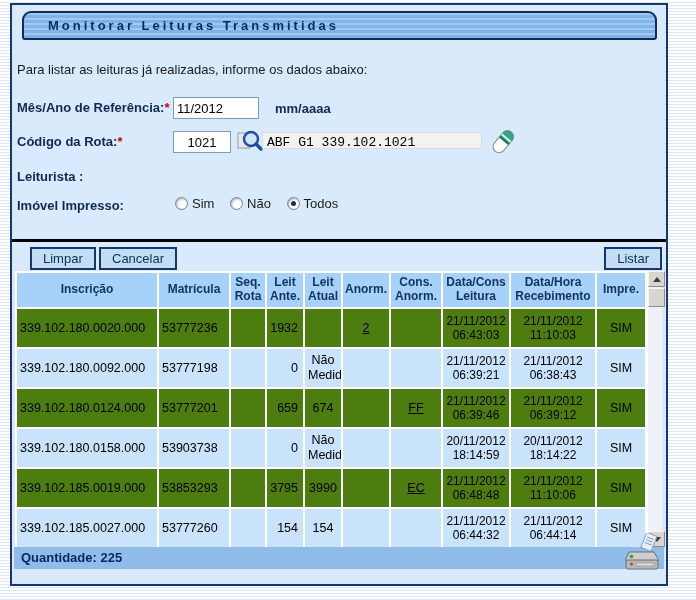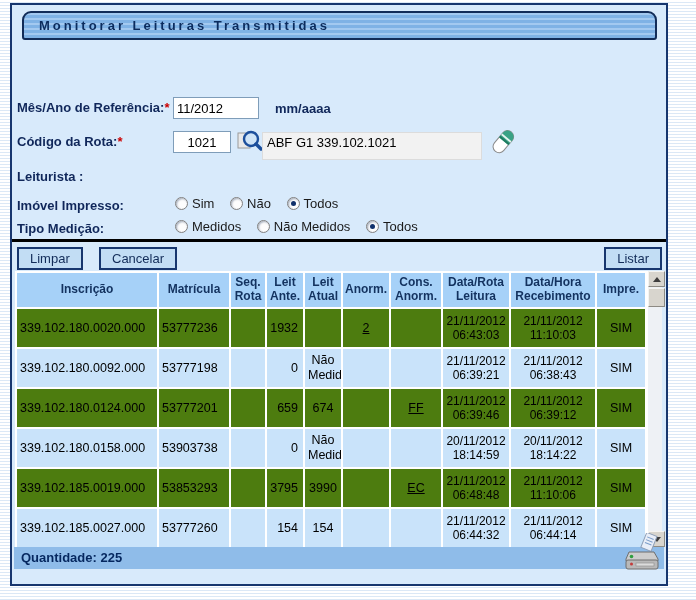--- a/index.html
+++ b/index.html
@@ -11,35 +11,35 @@
   }
   .panel {
     position: absolute; left: 10px; top: 3px; width: 658px; height: 583px;
     background: #d8eafb; border: 2px solid #17366e;
   }
   
   .title-tab {
     position: absolute; left: 10px; right: 9px; top: 6px; height: 29px;
     border: 2px solid #122c58; border-radius: 9px 9px 3px 3px;
     background: repeating-linear-gradient(to bottom, #a3c9f0 0 2px, #7fb2e5 2px 5px);
-    line-height: 25px; padding-left: 15px;
+    line-height: 25px; padding-left: 24px;
     font-size: 13px; font-weight: bold; letter-spacing: 3px; color: #0b2c5e;
   }
   .intro { position: absolute; left: 5px; top: 57px; font-size: 13px; color: #1a1a1a; }
   
   .frow { position: absolute; left: 0; right: 0; height: 24px; }
   .flabel { position: absolute; left: 5px; top: 3px; font-size: 13px; font-weight: bold; color: #10275a; white-space: nowrap; }
   .req { color: #cc0000; font-weight: bold; }
   .txt {
     position: absolute; height: 22px; border: 1px solid #7f9db9; background: #ffffff;
     font-family: "Liberation Sans", sans-serif; font-size: 13px; color: #000; padding: 0 3px;
   }
   .ro {
-    position: absolute; height: 28px; top: 1px; background: #f2f2f2; border: 1px solid #dcdcdc;
-    font-size: 13px; color: #000; padding: 2px 4px; white-space: nowrap; overflow: hidden;
+    position: absolute; height: 17px; top: 1px; background: #f2f2f2; border: 1px solid #dcdcdc;
+    font-size: 13px; color: #000; padding: 2px 4px; white-space: nowrap; overflow: hidden; font-family: Liberation Mono, monospace;
   }
   .hint { position: absolute; left: 263px; top: 4px; font-size: 13px; font-weight: bold; color: #10275a; }
   .iconbtn { position: absolute; cursor: pointer; }
   .radios { position: absolute; left: 163px; top: 1px; white-space: nowrap; font-size: 13px; color: #1a1a1a; }
   .radio {
     display: inline-block; vertical-align: -2px; width: 13px; height: 13px; border-radius: 50%;
     background: #fdfdfd; border: 1px solid #808080;
     box-shadow: inset 1px 1px 2px rgba(60,80,110,0.45); position: relative; margin-right: 4px; cursor: pointer;
   }
   .radio.checked::after {
@@ -91,20 +91,21 @@
 </style>
 </head>
 <body>
 
 <div class="panel">
 
   <div class="title-tab">
     <span>Monitorar Leituras Transmitidas</span>
   </div>
 
+  <div class="intro">Para listar as leituras já realizadas, informe os dados abaixo:</div>
 
   <div class="frow" style="top:92px">
     <span class="flabel"><span>Mês/Ano de Referência:</span><span class="req">*</span></span>
     <input class="txt" style="left: 161px; top: 0px; width: 86px;" type="text" value="11/2012">
     <span class="hint">mm/aaaa</span>
   </div>
 
   <div class="frow" style="top:126px">
     <span class="flabel"><span>Código da Rota:</span><span class="req">*</span></span>
     <input class="txt" style="left: 161px; top: 0px; width: 58px; text-align: center;" type="text" value="1021">
@@ -134,32 +135,24 @@
 
   <div class="frow" style="top:190px">
     <span class="flabel">Imóvel Impresso:</span>
     <span class="radios">
       <span class="radio"></span><span class="rlabel">Sim</span>
       <span class="radio"></span><span class="rlabel">Não</span>
       <span class="radio checked"></span><span class="rlabel">Todos</span>
     </span>
   </div>
 
-  <div class="frow" style="top:213px">
-    <span class="flabel">Tipo Medição:</span>
-    <span class="radios">
-      <span class="radio"></span><span class="rlabel">Medidos</span>
-      <span class="radio"></span><span class="rlabel">Não Medidos</span>
-      <span class="radio checked"></span><span class="rlabel">Todos</span>
-    </span>
-  </div>
 
   <div class="sep"></div>
 
-  <button class="btn" style="left:5px">Limpar</button>
+  <button class="btn" style="left:18px">Limpar</button>
   <button class="btn" style="left:87px">Cancelar</button>
   <button class="btn" style="right:4px">Listar</button>
 
   <div class="table-wrap">
     <table>
       <colgroup>
         <col style="width:142px">
           <col style="width:72px">
           <col style="width:36px">
           <col style="width:38px">
@@ -172,21 +165,21 @@
       </colgroup>
       <thead>
         <tr>
           <th>Inscrição</th>
           <th>Matrícula</th>
           <th>Seq. Rota</th>
           <th>Leit Ante.</th>
           <th>Leit Atual</th>
           <th>Anorm.</th>
           <th>Cons. Anorm.</th>
-          <th>Data/Rota Leitura</th>
+          <th>Data/Cons Leitura</th>
           <th>Data/Hora Recebimento</th>
           <th>Impre.</th>
         </tr>
       </thead>
       <tbody>
         <tr class="odd">
           <td class="al">339.102.180.0020.000</td>
           <td class="al">53777236</td>
           <td class="ar"></td>
           <td class="ar">1932</td>

